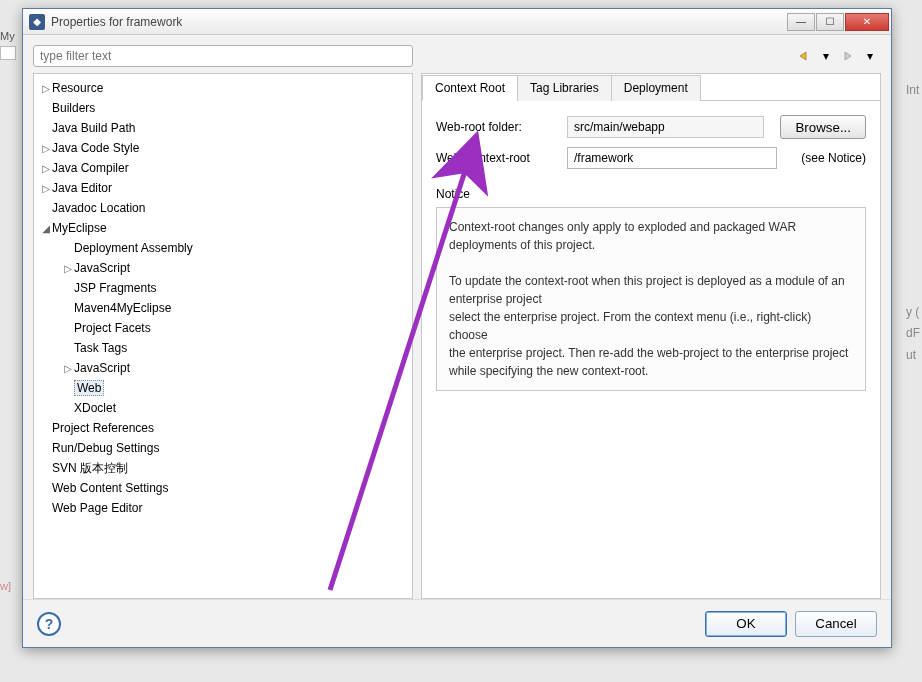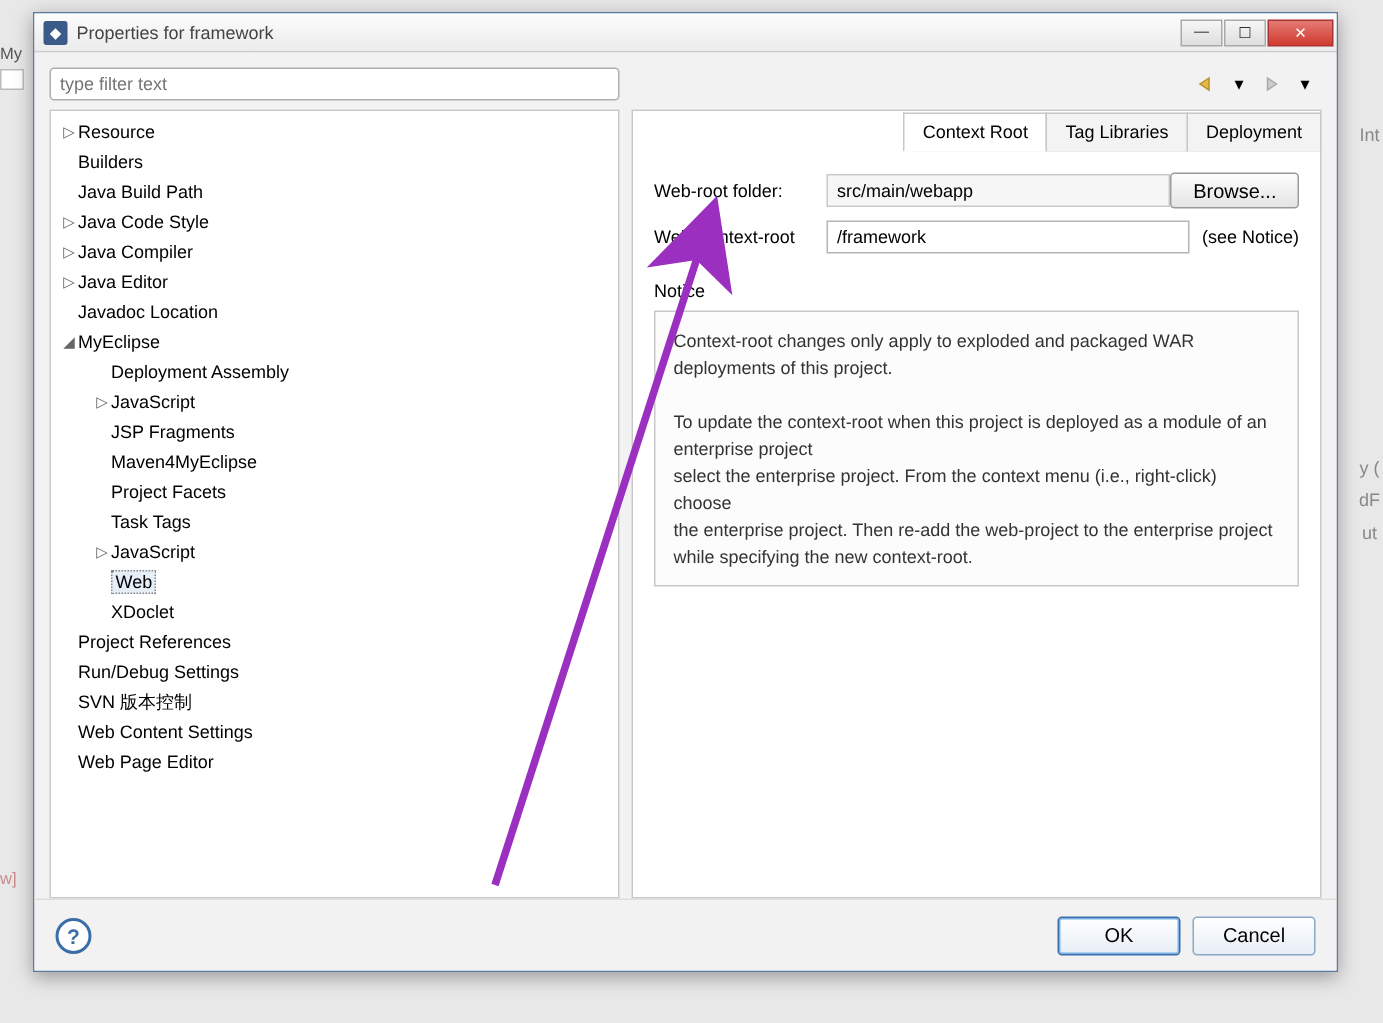--- a/index.html
+++ b/index.html
@@ -18,40 +18,40 @@
     .tree { flex: 1; border: 1px solid #c8c8c8; background: #fff; overflow-y: auto; padding: 4px 0; }
     .tree-node { display: flex; align-items: center; height: 20px; padding-right: 6px; cursor: default; }
     .tree-node .tw { width: 12px; text-align: center; color: #666; font-size: 10px; }
     .tree-node .lbl { white-space: nowrap; }
     .tree-node.d1 { padding-left: 6px; }
     .tree-node.d2 { padding-left: 28px; }
     .tree-node.sel .lbl { border: 1px dotted #888; background: #e6eef7; padding: 0 2px; }
     .right-pane { flex: 1; display: flex; flex-direction: column; }
     .toolbar-row { height: 22px; display: flex; justify-content: flex-end; align-items: center; gap:4px; padding-right:2px; margin-bottom:6px;}
     .tb-icon { width:18px; height:16px; display:flex; align-items:center; justify-content:center;}
-    .tabs-wrap { border: 1px solid #c8c8c8; background: #fff; flex: 1; display: flex; flex-direction: column; align-items: flex-end; }
+    .tabs-wrap { border: 1px solid #c8c8c8; background: #fff; flex: 1; display: flex; flex-direction: column; }
     .tabs { display: flex; border-bottom: 1px solid #c8c8c8; background:#fff; }
     .tab { padding: 5px 12px; border: 1px solid #c8c8c8; border-bottom: none; margin-right: -1px; background: #f3f3f3; position: relative; top: 1px; }
     .tab.active { background: #fff; border-bottom: 1px solid #fff; }
     .tab-content { flex: 1; padding: 14px 14px 10px 14px; display: flex; flex-direction: column; }
-    .form-row { display: flex; align-items: center; margin-bottom: 8px; gap: 0; }
+    .form-row { display: flex; align-items: center; margin-bottom: 8px; gap: 16px; }
     .form-label { width: 115px; }
     .text-input { flex: 1; height: 22px; border: 1px solid #b6b6b6; background: #fff; padding: 2px 6px; font-size: 12px; }
     .text-input.ro { background: #f6f6f6; border-color:#cacaca; }
     .browse-btn { height: 24px; padding: 0 14px; border: 1px solid #9a9a9a; border-radius: 3px; background: linear-gradient(#fdfdfd,#e4e4e4); }
     .suffix-text { margin-left: 8px; }
     .notice-label { margin: 10px 0 6px 0; }
     .notice-box { border: 1px solid #c8c8c8; padding: 10px 12px; line-height: 1.5; color: #333; background:#fcfcfc; }
     .button-bar { height: 48px; display: flex; align-items: center; padding: 0 14px; border-top: 1px solid #ddd; }
     .help-btn { width: 24px; height: 24px; border: 2px solid #3a6ea8; border-radius: 50%; color: #3a6ea8; font-weight: bold; display: flex; align-items: center; justify-content: center; font-size: 14px; background: #fff; }
     .spacer { flex: 1; }
     .dlg-btn { min-width: 82px; height: 26px; margin-left: 8px; border: 1px solid #8aa7c7; border-radius: 3px; background: linear-gradient(#fefefe,#e7eef6); }
     .dlg-btn.primary { border-color: #3a6ea8; box-shadow: 0 0 0 1px #7bb0e6 inset; }
     .arrow-overlay { position: absolute; left: 300px; top: 120px; pointer-events: none; }
-    .bg-hint { position:absolute; right:0; top:80px; color:#888; font-size:12px; line-height:1.8; padding-right:2px; text-align:center;}
+    .bg-hint { position:absolute; right:0; top:80px; color:#888; font-size:12px; line-height:1.8; padding-right:2px; text-align:left;}
     .bg-left { position:absolute; left:0; top:30px; font-size:11px; color:#555;}
   </style>
 </head>
 <body>
 
 <div class="bg-left">
   <div style="margin-bottom:4px;">My</div>
   <div style="width:16px;height:14px;border:1px solid #bbb;background:#fff;margin:2px 0;"></div>
   <div style="margin-top:520px;color:#c88;">w]</div>
 </div>

